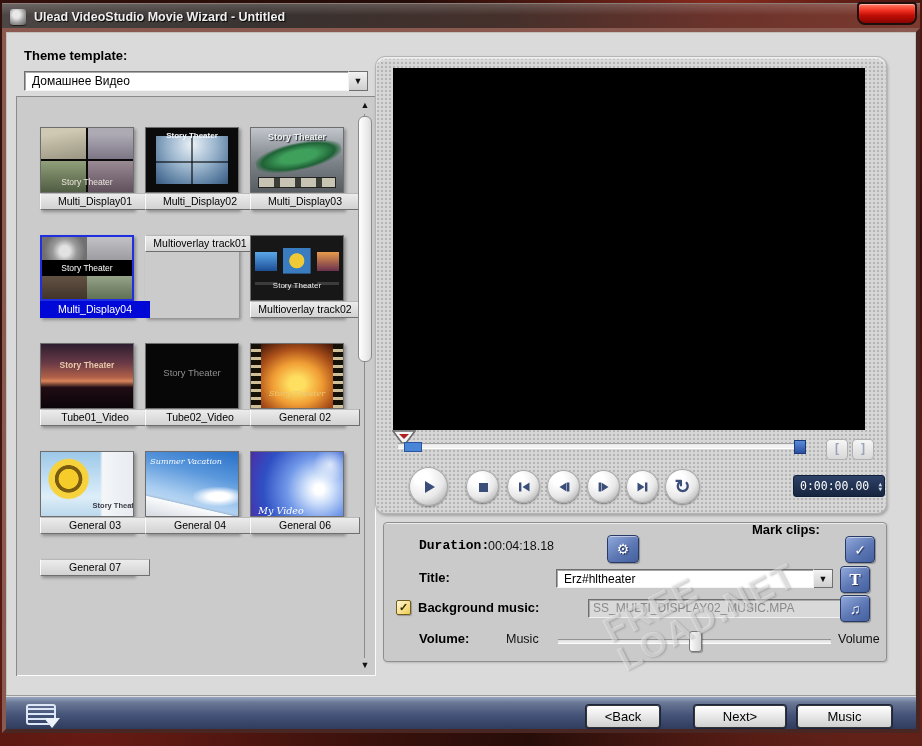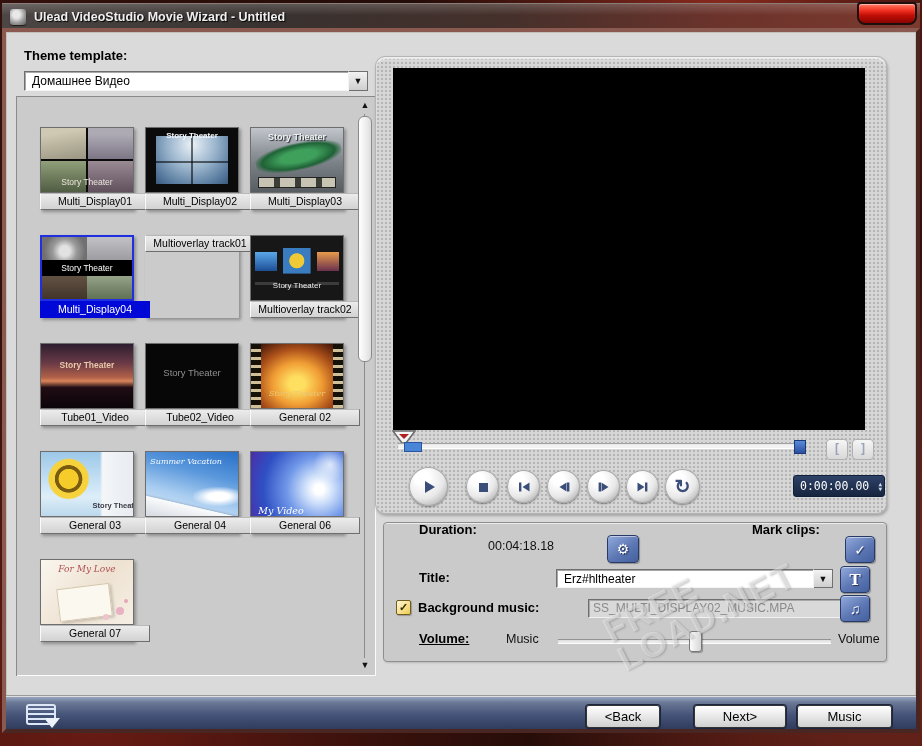--- a/index.html
+++ b/index.html
@@ -308,23 +308,20 @@
         <div class="cap">General 04</div>
       </div>
 
       <div class="cell c13">
         <div class="thumb t13">
             <span class="ov">My Video</span>
           </div>
         <div class="cap">General 06</div>
       </div>
       <div class="cell c14">
-        <div class="thumb t14">
-            <span class="ov">For My Love</span>
-          </div>
         <div class="cap">General 07</div>
       </div>
 
     </div>
 
     <div class="abs vscroll">
       <div class="scr-up">▲</div>
       <div class="scr-line"></div>
       <div class="scr-thumb"></div>
       <div class="scr-dn">▼</div>
@@ -387,21 +384,21 @@
   <div class="abs timebox">
     <span>0:00:00.00</span>
     <span class="spin">
         <span>▲</span>
         <span>▼</span>
       </span>
   </div>
 
   <div class="abs detpanel"></div>
 
-  <div class="abs lbl" style="left:419px;top:522px;">Duration:</div>
+  <div class="abs lbl" style="left:419px;top:538px;font-family:Liberation Mono, monospace;">Duration:</div>
   <div class="abs val" style="left:488px;top:539px;">00:04:18.18</div>
   <div class="abs bluebtn" style="left:607px;top:535px;width:30px;height:26px;">
       <span class="g">⚙</span>
     </div>
   <div class="abs lbl" style="left:752px;top:522px;">Mark clips:</div>
   <div class="abs bluebtn" style="left:845px;top:536px;">
       <span class="g">✓</span>
     </div>
 
   <div class="abs lbl" style="left:419px;top:570px;">Title:</div>
@@ -417,21 +414,21 @@
 
   <div class="abs chk" style="left:396px;top:600px;">
       <span>✓</span>
     </div>
   <div class="abs lbl" style="left:418px;top:600px;">Background music:</div>
   <div class="abs field dis" style="left:588px;top:599px;width:277px;">SS_MULTI_DISPLAY02_MUSIC.MPA</div>
   <div class="abs bluebtn" style="left:840px;top:595px;">
       <span class="g">♫</span>
     </div>
 
-  <div class="abs lbl" style="left:419px;top:631px;text-decoration:underline;">Volume:</div>
+  <div class="abs lbl" style="left:419px;top:631px;">Volume:</div>
   <div class="abs val" style="left:506px;top:632px;">Music</div>
   <div class="abs slider">
     <div class="sliderhandle" style="left:48%;"></div>
   </div>
   <div class="abs val" style="left:838px;top:632px;">Volume</div>
 
   <div class="abs etch"></div>
   <div class="abs footer"></div>
   <div class="abs menu-btn">
     <div class="menu-ico"></div>

